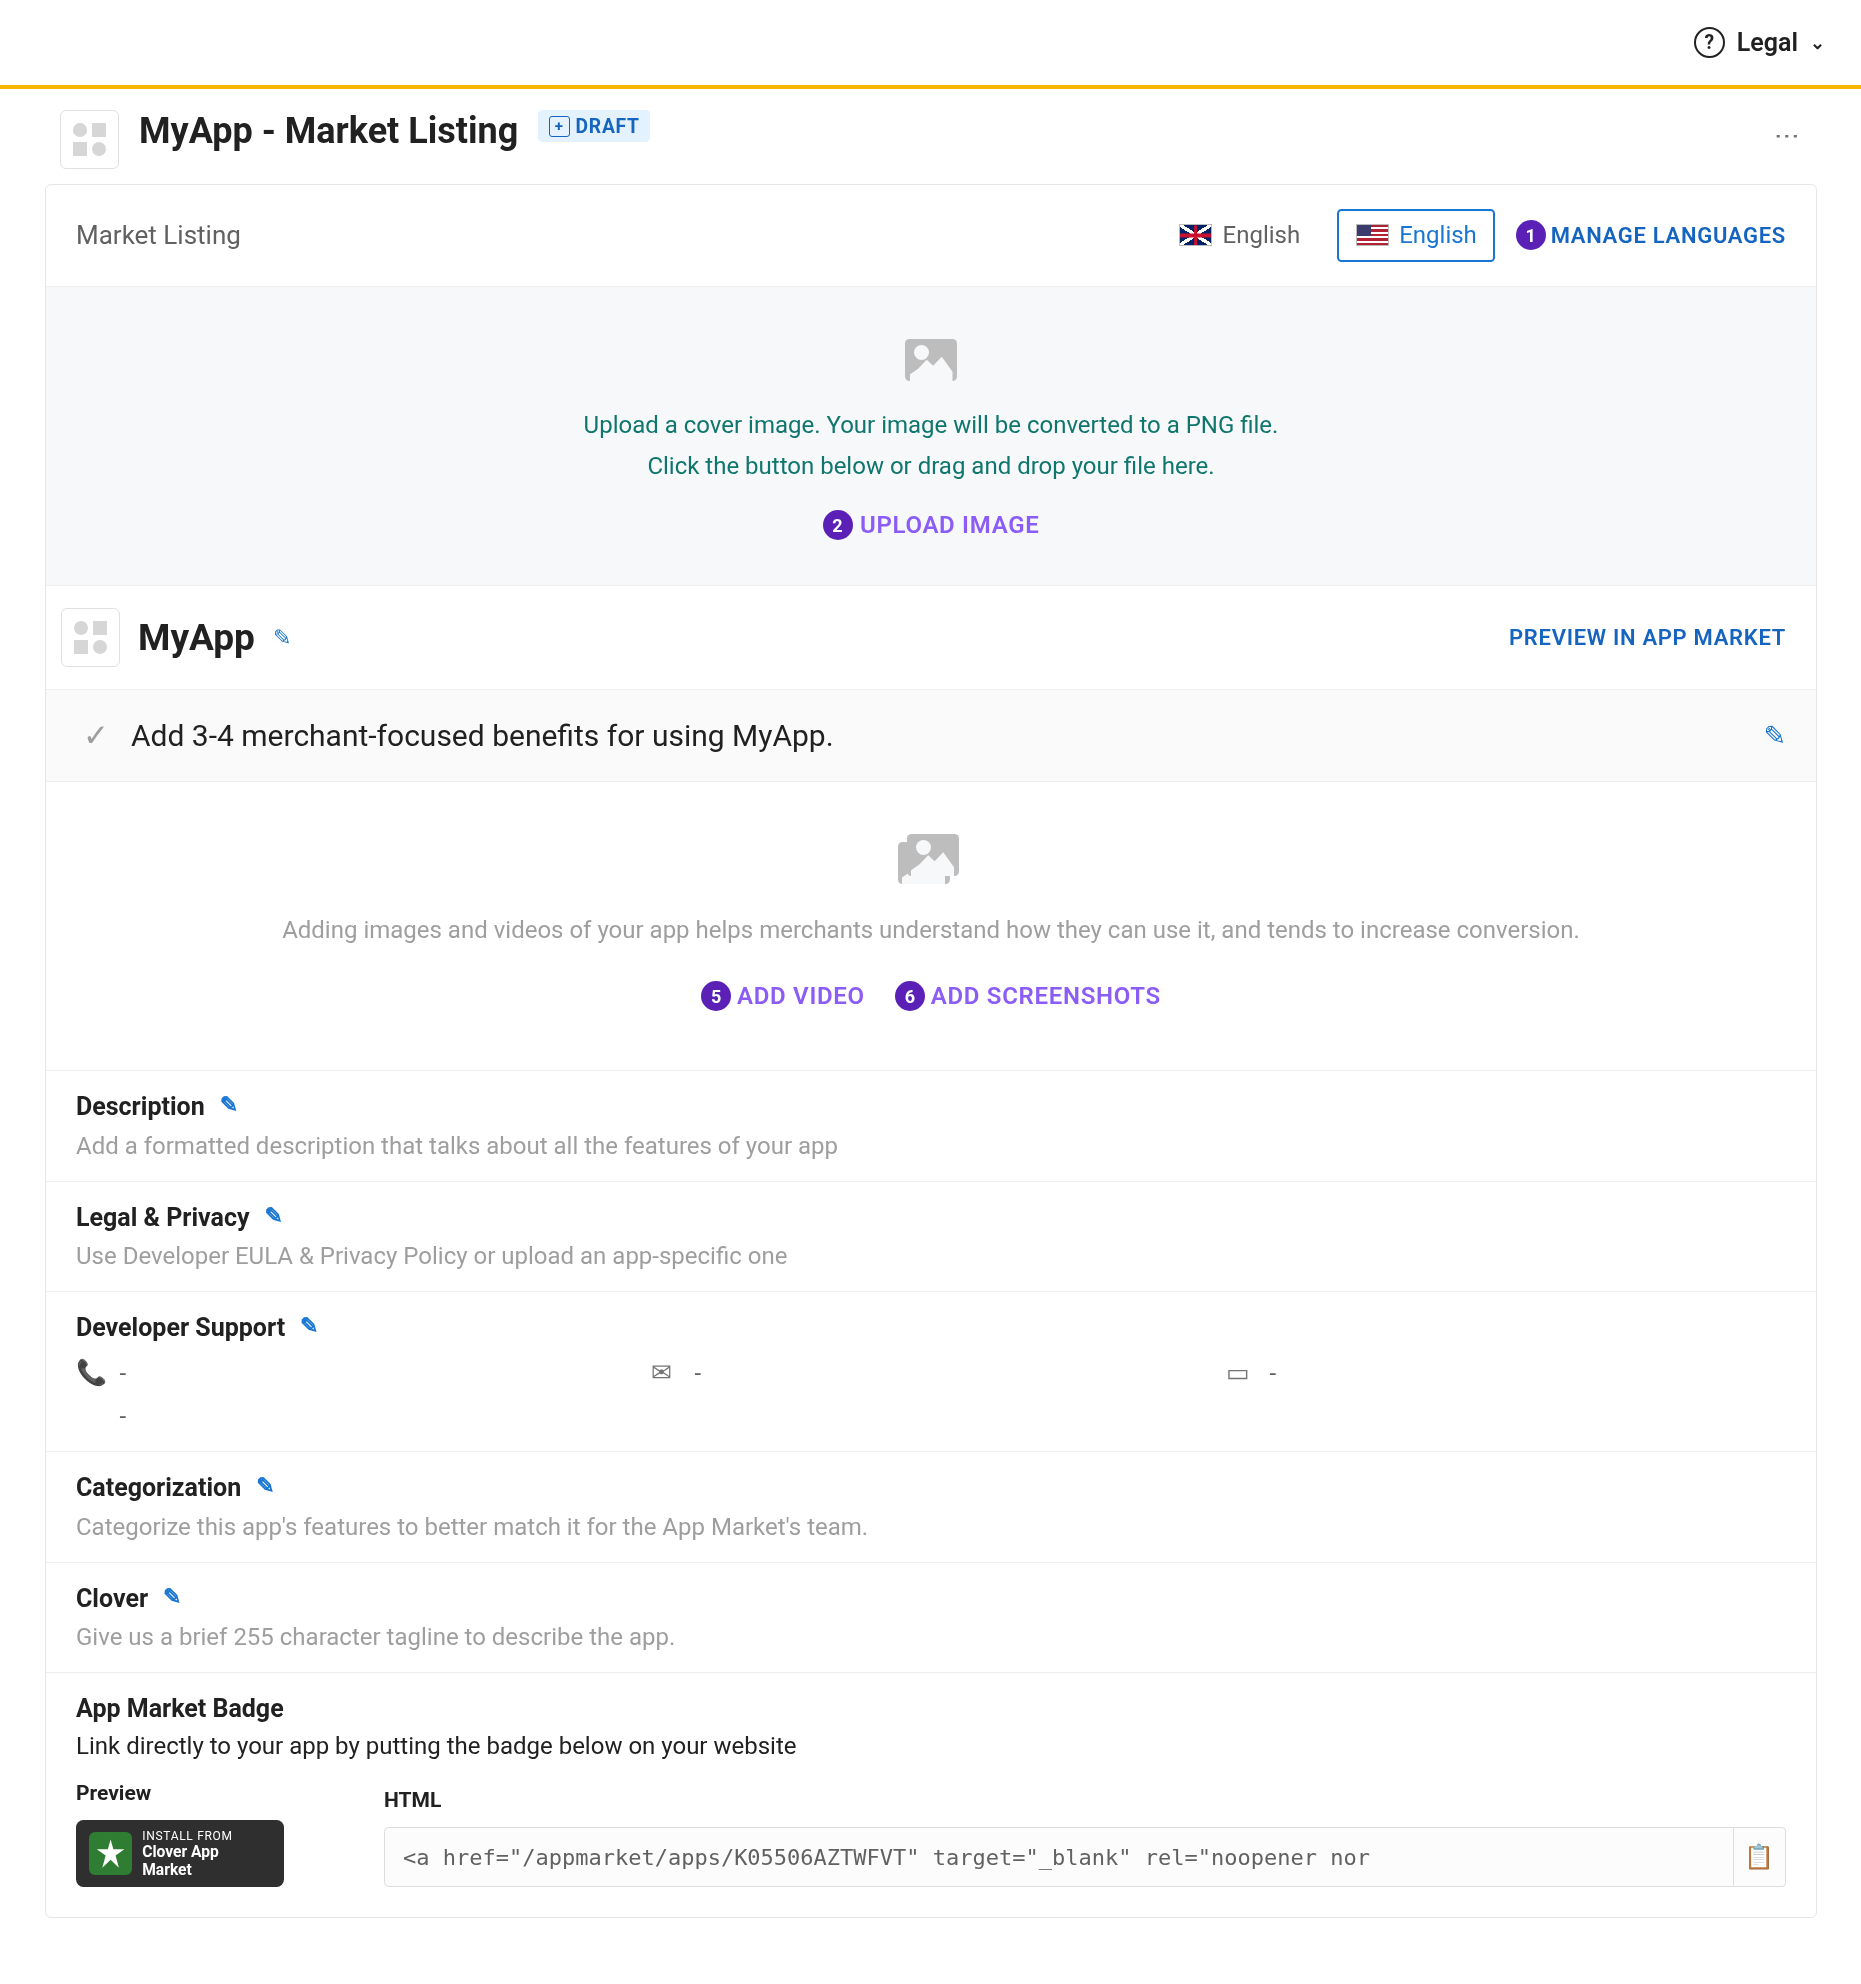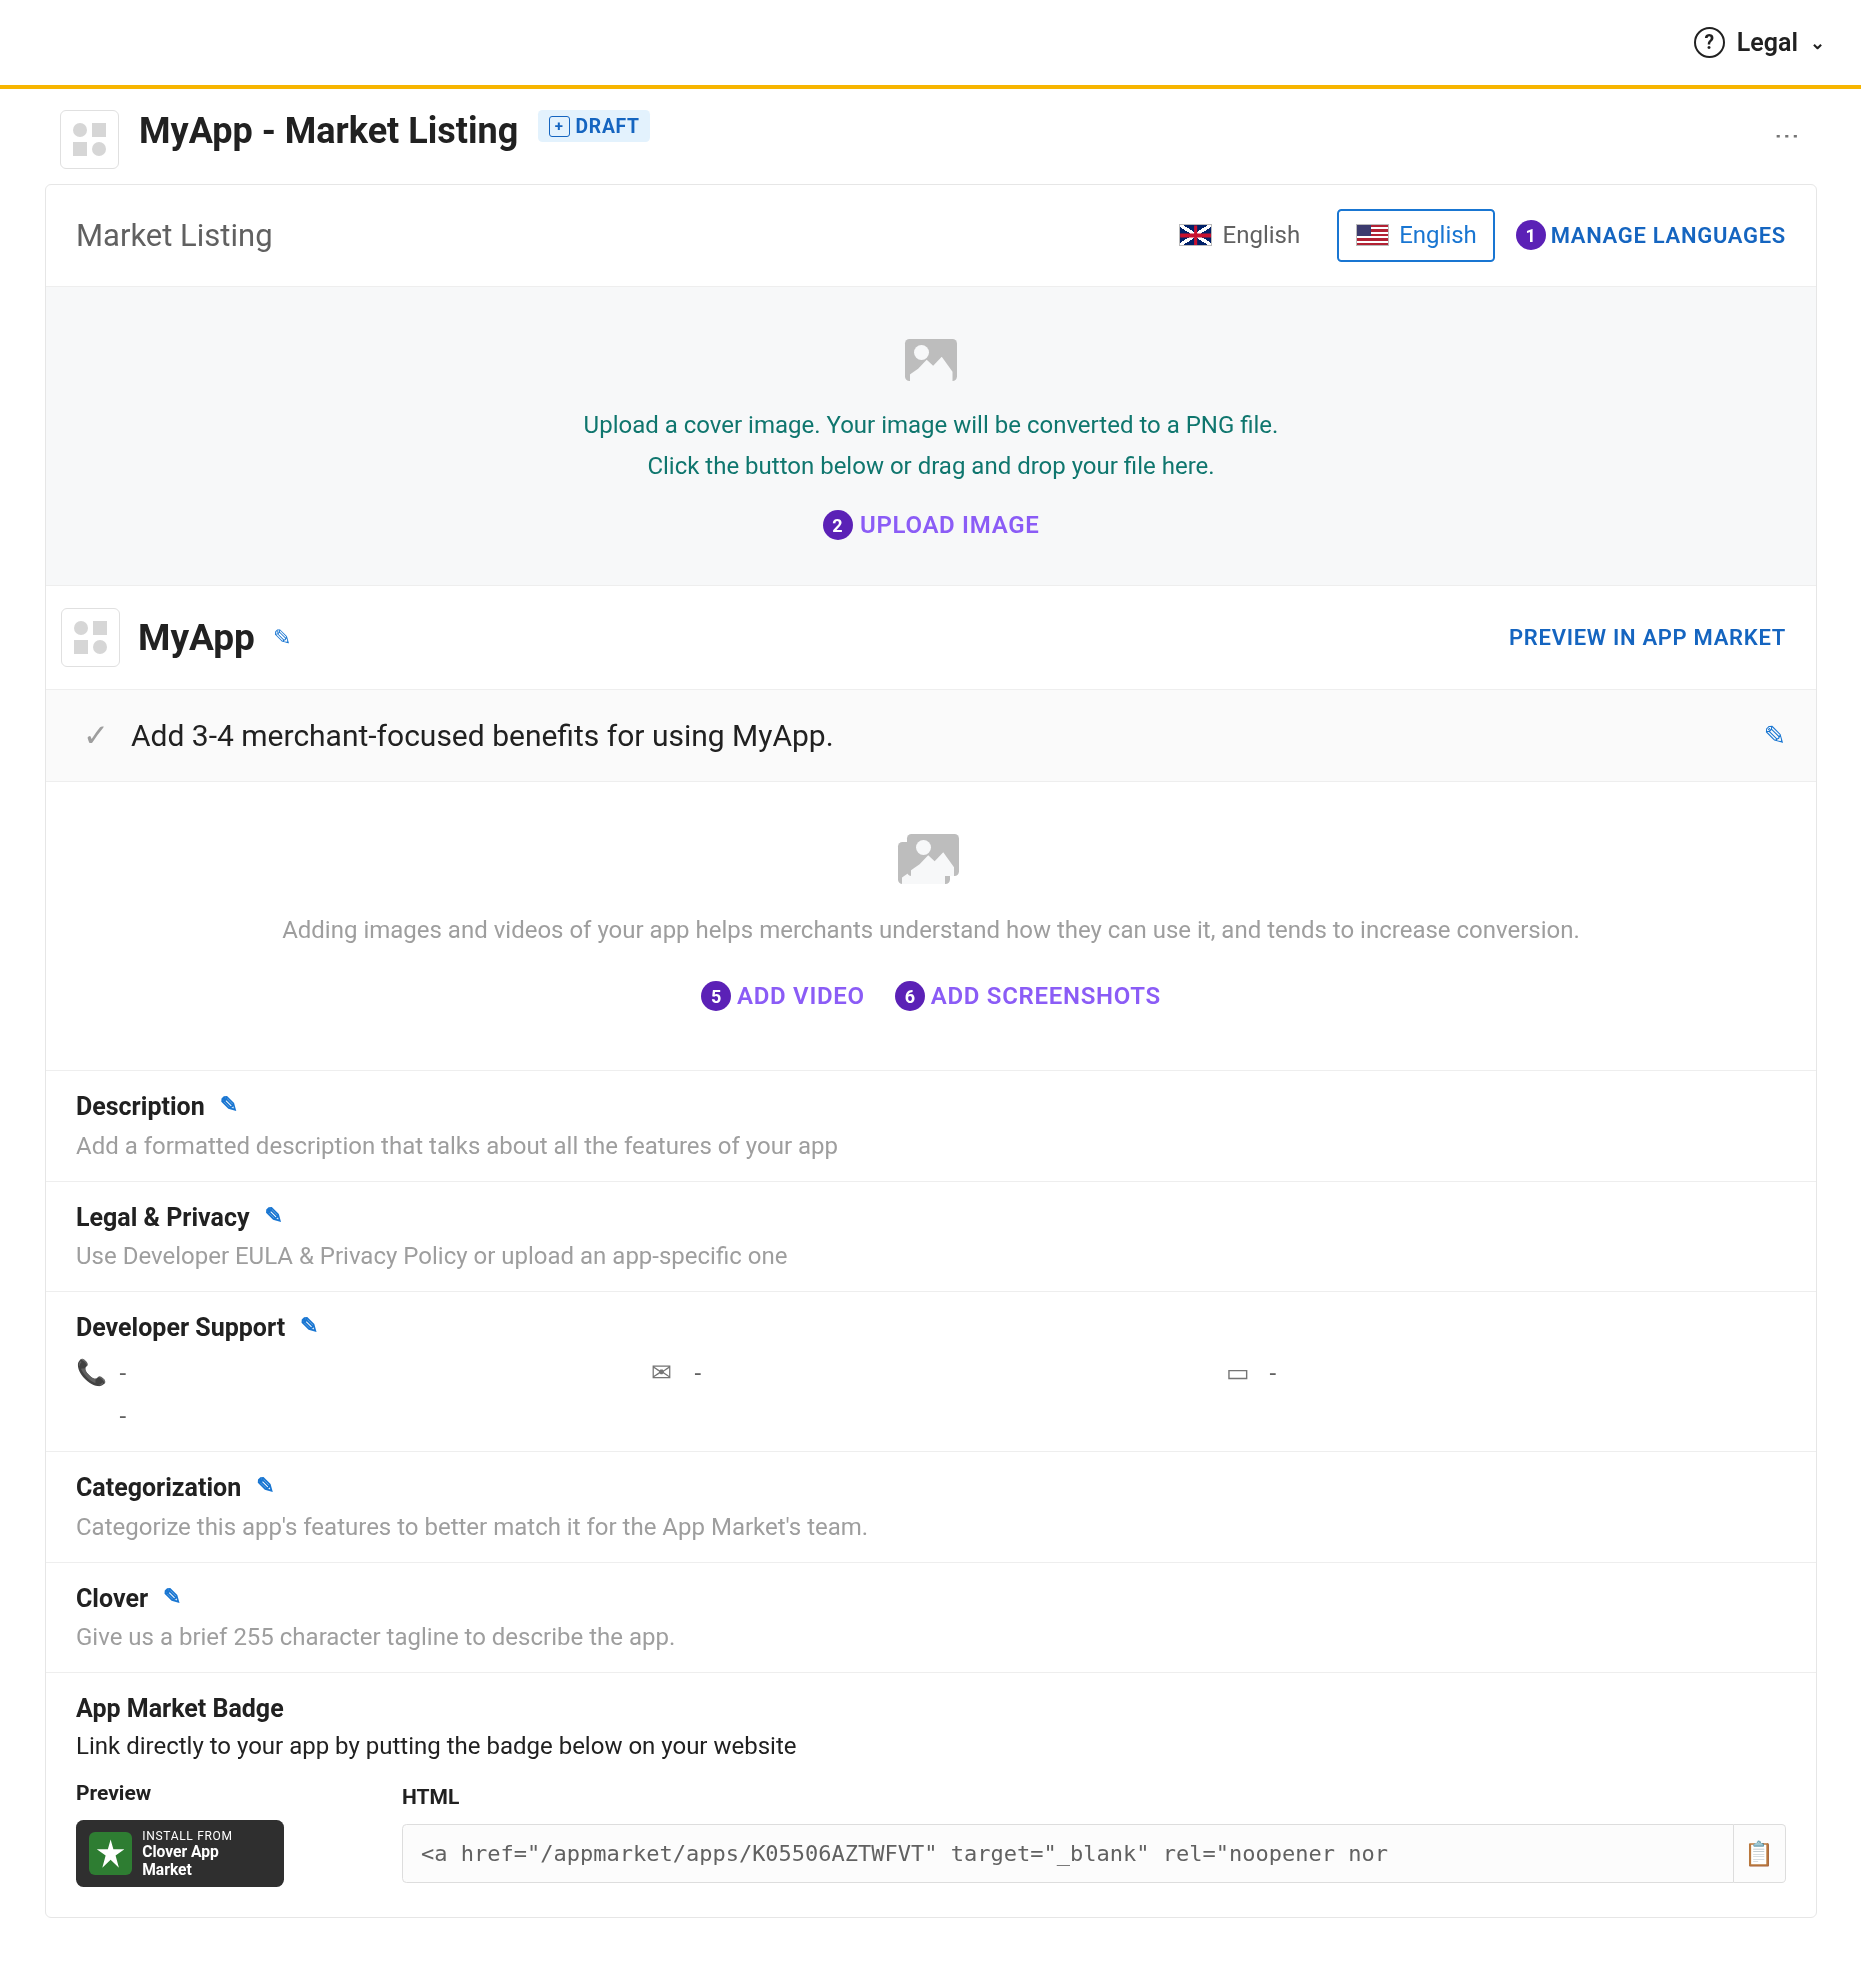--- a/index.html
+++ b/index.html
@@ -13,21 +13,21 @@
 .app-icon { width: 59px; height: 59px; border: 0.7px solid #e0e0e0; border-radius: 6px; display: grid; grid-template-columns: 1fr 1fr; grid-template-rows: 1fr 1fr; gap: 4.5px; padding: 12px; }
 .app-icon span { background: #d6d6d6; }
 .app-icon span:nth-child(1){ border-radius: 50%; }
 .app-icon span:nth-child(4){ border-radius: 50%; }
 .page-title { font-size: 36px; font-weight: 700; }
 .draft-badge { display: inline-flex; align-items: center; gap: 6px; background: #e3f2fd; color: #1565c0; font-size: 19.3px; font-weight: 700; padding: 4.5px 10.4px; border-radius: 4.5px; letter-spacing: 0.7px; }
 .draft-badge .plus { display:inline-flex; width:21px; height:21px; border:1.5px solid #1565c0; border-radius:3px; align-items:center; justify-content:center; font-size:15px; line-height:1; }
 .kebab { position: absolute; right: 15px; top: 50%; transform: translateY(-50%); color: #757575; font-size: 25px; letter-spacing: 1.5px; writing-mode: vertical-rl; cursor:pointer; }
 .card { border: 1.5px solid #e6e6e6; border-radius: 6px; overflow: hidden; background:#fff; }
 .subheader { display: flex; align-items: center; justify-content: space-between; padding: 24px 30px; border-bottom: 1.5px solid #eee; }
-.subheader-title { font-size: 31px; color: #616161; }
+.subheader-title { font-size: 26px; color: #616161; }
 .lang-group { display: flex; align-items: center; gap: 21px; }
 .lang-chip { display: flex; align-items: center; gap: 10.4px; font-size: 24px; color: #616161; padding: 10.4px 16.3px; }
 .lang-chip.active { border: 2.2px solid #1976d2; border-radius: 4.5px; color: #1976d2; }
 .flag { width: 33px; height: 22px; display:inline-block; border:0.7px solid #bbb; position:relative; }
 .flag-uk { background: linear-gradient(#012169,#012169); }
 .flag-uk::before, .flag-uk::after { content:""; position:absolute; inset:0; }
 .flag-uk::before { background: linear-gradient(to bottom right, transparent 45%, #fff 45% 55%, transparent 55%), linear-gradient(to bottom left, transparent 45%, #fff 45% 55%, transparent 55%); }
 .flag-uk::after { background: linear-gradient(#c8102e,#c8102e); clip-path: polygon(45% 0,55% 0,55% 40%,100% 40%,100% 60%,55% 60%,55% 100%,45% 100%,45% 60%,0 60%,0 40%,45% 40%); }
 .flag-us { background: repeating-linear-gradient(#b22234 0 2.2px, #fff 2.2px 4.5px); }
 .flag-us::before { content:""; position:absolute; top:0; left:0; width:45%; height:55%; background:#3c3b6e; }
@@ -58,21 +58,21 @@
 .media-text { color:#9e9e9e; font-size:24px; margin-bottom:37px; }
 .media-actions { display:flex; justify-content:center; gap:30px; }
 .media-actions .grp { display:flex; align-items:center; gap:6px; }
 .section { padding: 21px 30px; }
 .section-head { display:flex; align-items:flex-start; gap:15px; font-size:25px; font-weight:700; }
 .section-sub { color:#9e9e9e; font-size:24px; margin-top:10.4px; }
 .dev-support-grid { display:grid; grid-template-columns: 1fr 1fr 1fr; gap:15px; margin-top:16.3px; }
 .ds-item { display:flex; align-items:center; gap:13.4px; font-size:24px; color:#616161; }
 .ds-icon { color:#757575; font-size:25px; width:30px; }
 .badge-row { padding: 21px 30px 30px; }
-.badge-grid { display:flex; gap:44px; margin-top:21px; align-items:center; }
+.badge-grid { display:flex; gap:26px; margin-top:21px; align-items:flex-end; }
 .badge-col-left { width: 282px; }
 .badge-col-right { flex:1; }
 .col-label { font-size:21px; font-weight:700; margin-bottom:15px; }
 .badge-img { width:208px; height:67px; background:#2f2f2f; border-radius:7.4px; display:flex; align-items:center; gap:10.4px; padding:0 13.4px; color:#fff; }
 .badge-clover { width:43px; height:43px; background:#2e7d32; border-radius:6px; position:relative; }
 .badge-clover::before { content:""; position:absolute; inset:7.4px; background:#fff; clip-path: polygon(50% 0,60% 35%,100% 35%,68% 57%,80% 100%,50% 72%,20% 100%,32% 57%,0 35%,40% 35%); }
 .badge-txt small { display:block; font-size:12px; letter-spacing:0.7px; }
 .badge-txt b { display:block; font-size:15.6px; }
 .html-field { display:flex; align-items:stretch; }
 .html-input { flex:1; border:1.5px solid #ddd; border-radius:4.5px 0 0 4.5px; padding:16.3px 18px; font-family: ui-monospace, Menlo, Consolas, monospace; font-size:22px; color:#616161; background:#fcfcfc; }

